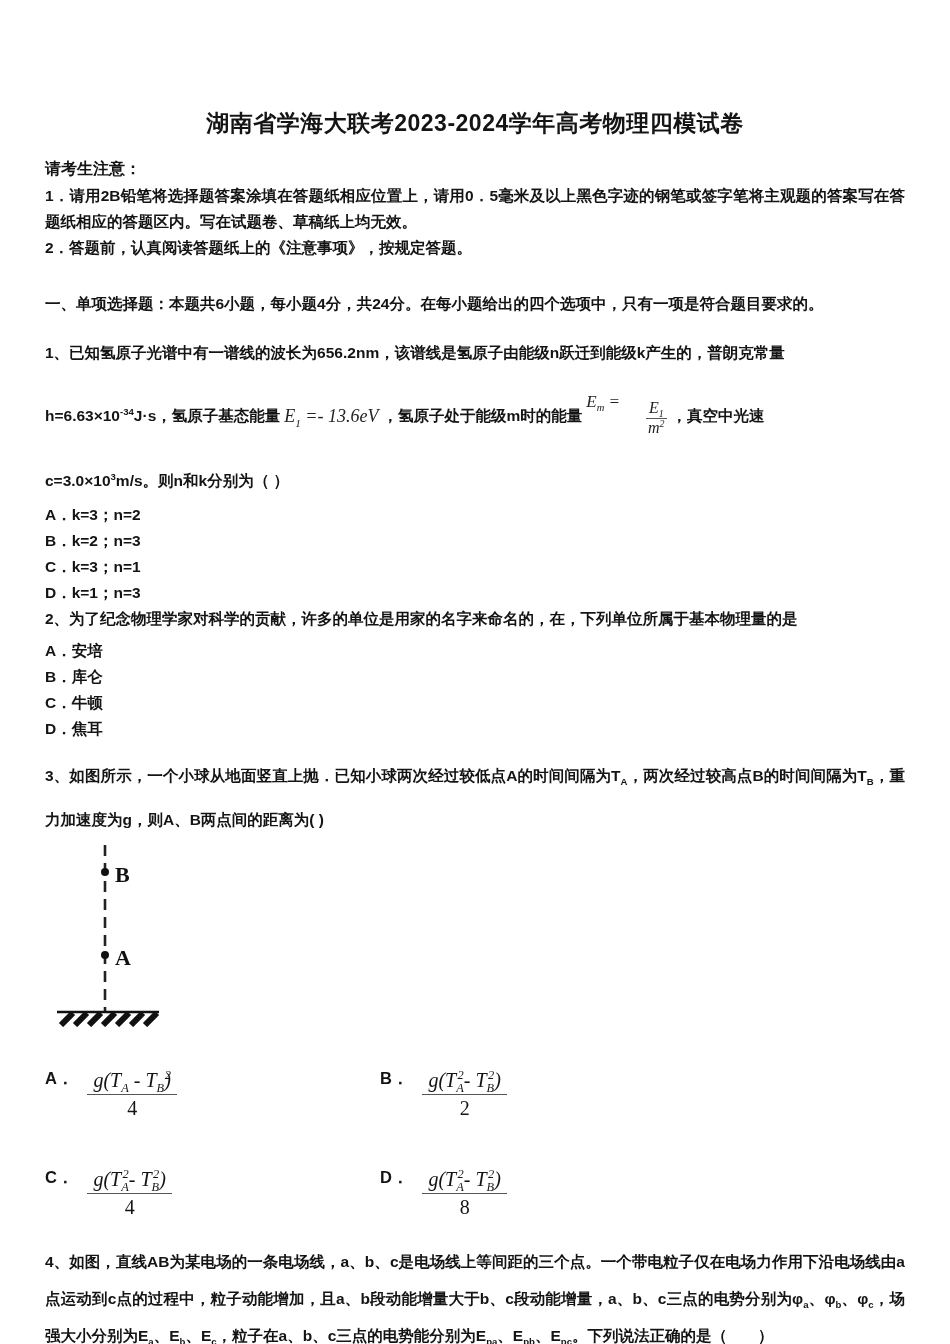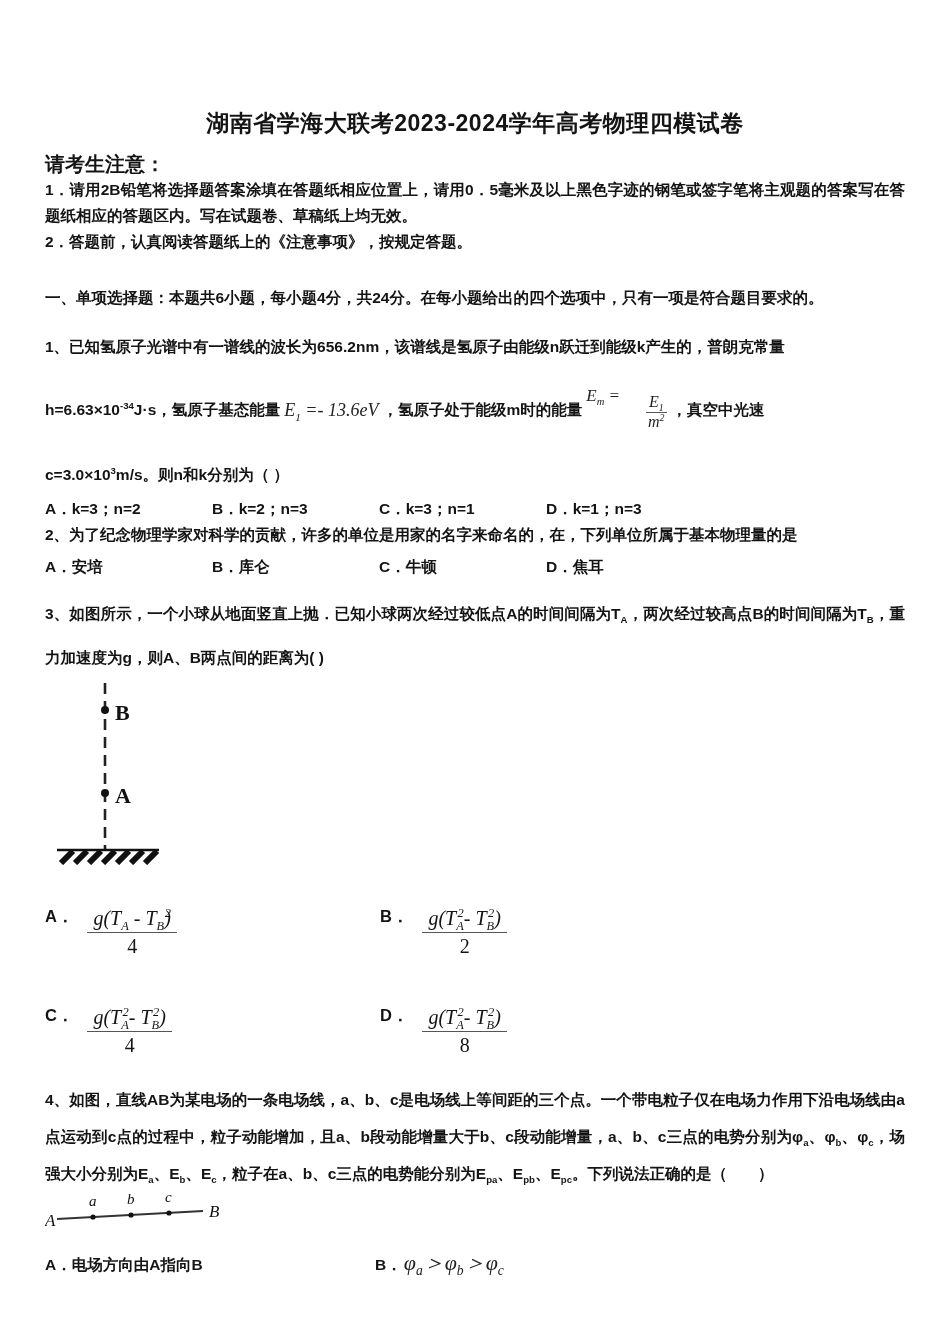--- a/index.html
+++ b/index.html
@@ -13,32 +13,32 @@
     color:#141414;
     font-family:"Liberation Sans", sans-serif;
     overflow:hidden;
   }
   .title {
     margin:0; padding-top:108px;
     text-align:center;
     font-size:23px; font-weight:bold;
     letter-spacing:0.5px;
   }
-  .notice-heading { margin-top:12px; font-size:20px; font-weight:bold; line-height:26px; }
+  .notice-heading { margin-top:18px; font-size:16px; font-weight:bold; line-height:26px;font-family:Liberation Mono, monospace; }
   .notice-item { font-size:15.5px; font-weight:bold; line-height:26px; text-align:justify; }
   .section-heading { margin-top:30px; font-size:15.5px; font-weight:bold; line-height:26px; }
   .q-line { font-size:15.5px; font-weight:bold; line-height:26px; }
   .q1-line1 { margin-top:23px; }
   .q1-line2 {
     margin-top:18px; height:64px;
     display:flex; align-items:center; flex-wrap:nowrap;
     font-size:15.5px; font-weight:bold;
   }
   .q1-line3 { margin-top:20px; }
-  .opts-row { display:flex; margin-top:8px; font-size:15.5px; font-weight:bold; line-height:26px; }
+  .opts-row { display:flex; margin-top:8px; font-size:15.5px; font-weight:bold; line-height:26px;flex-direction:column; }
   .opts-row .opt { width:167px; }
   .opts-row .opt:last-child { width:auto; }
   .q2-block { }
   .q2-opts { margin-top:6px; }
   .q3-para { margin-top:12px; line-height:44px; text-align:justify; }
   .q4-para { margin-top:24px; line-height:37px; text-align:justify; }
 
   .math {
     font-family:"Liberation Serif", serif;
     font-style:italic; font-weight:normal;

